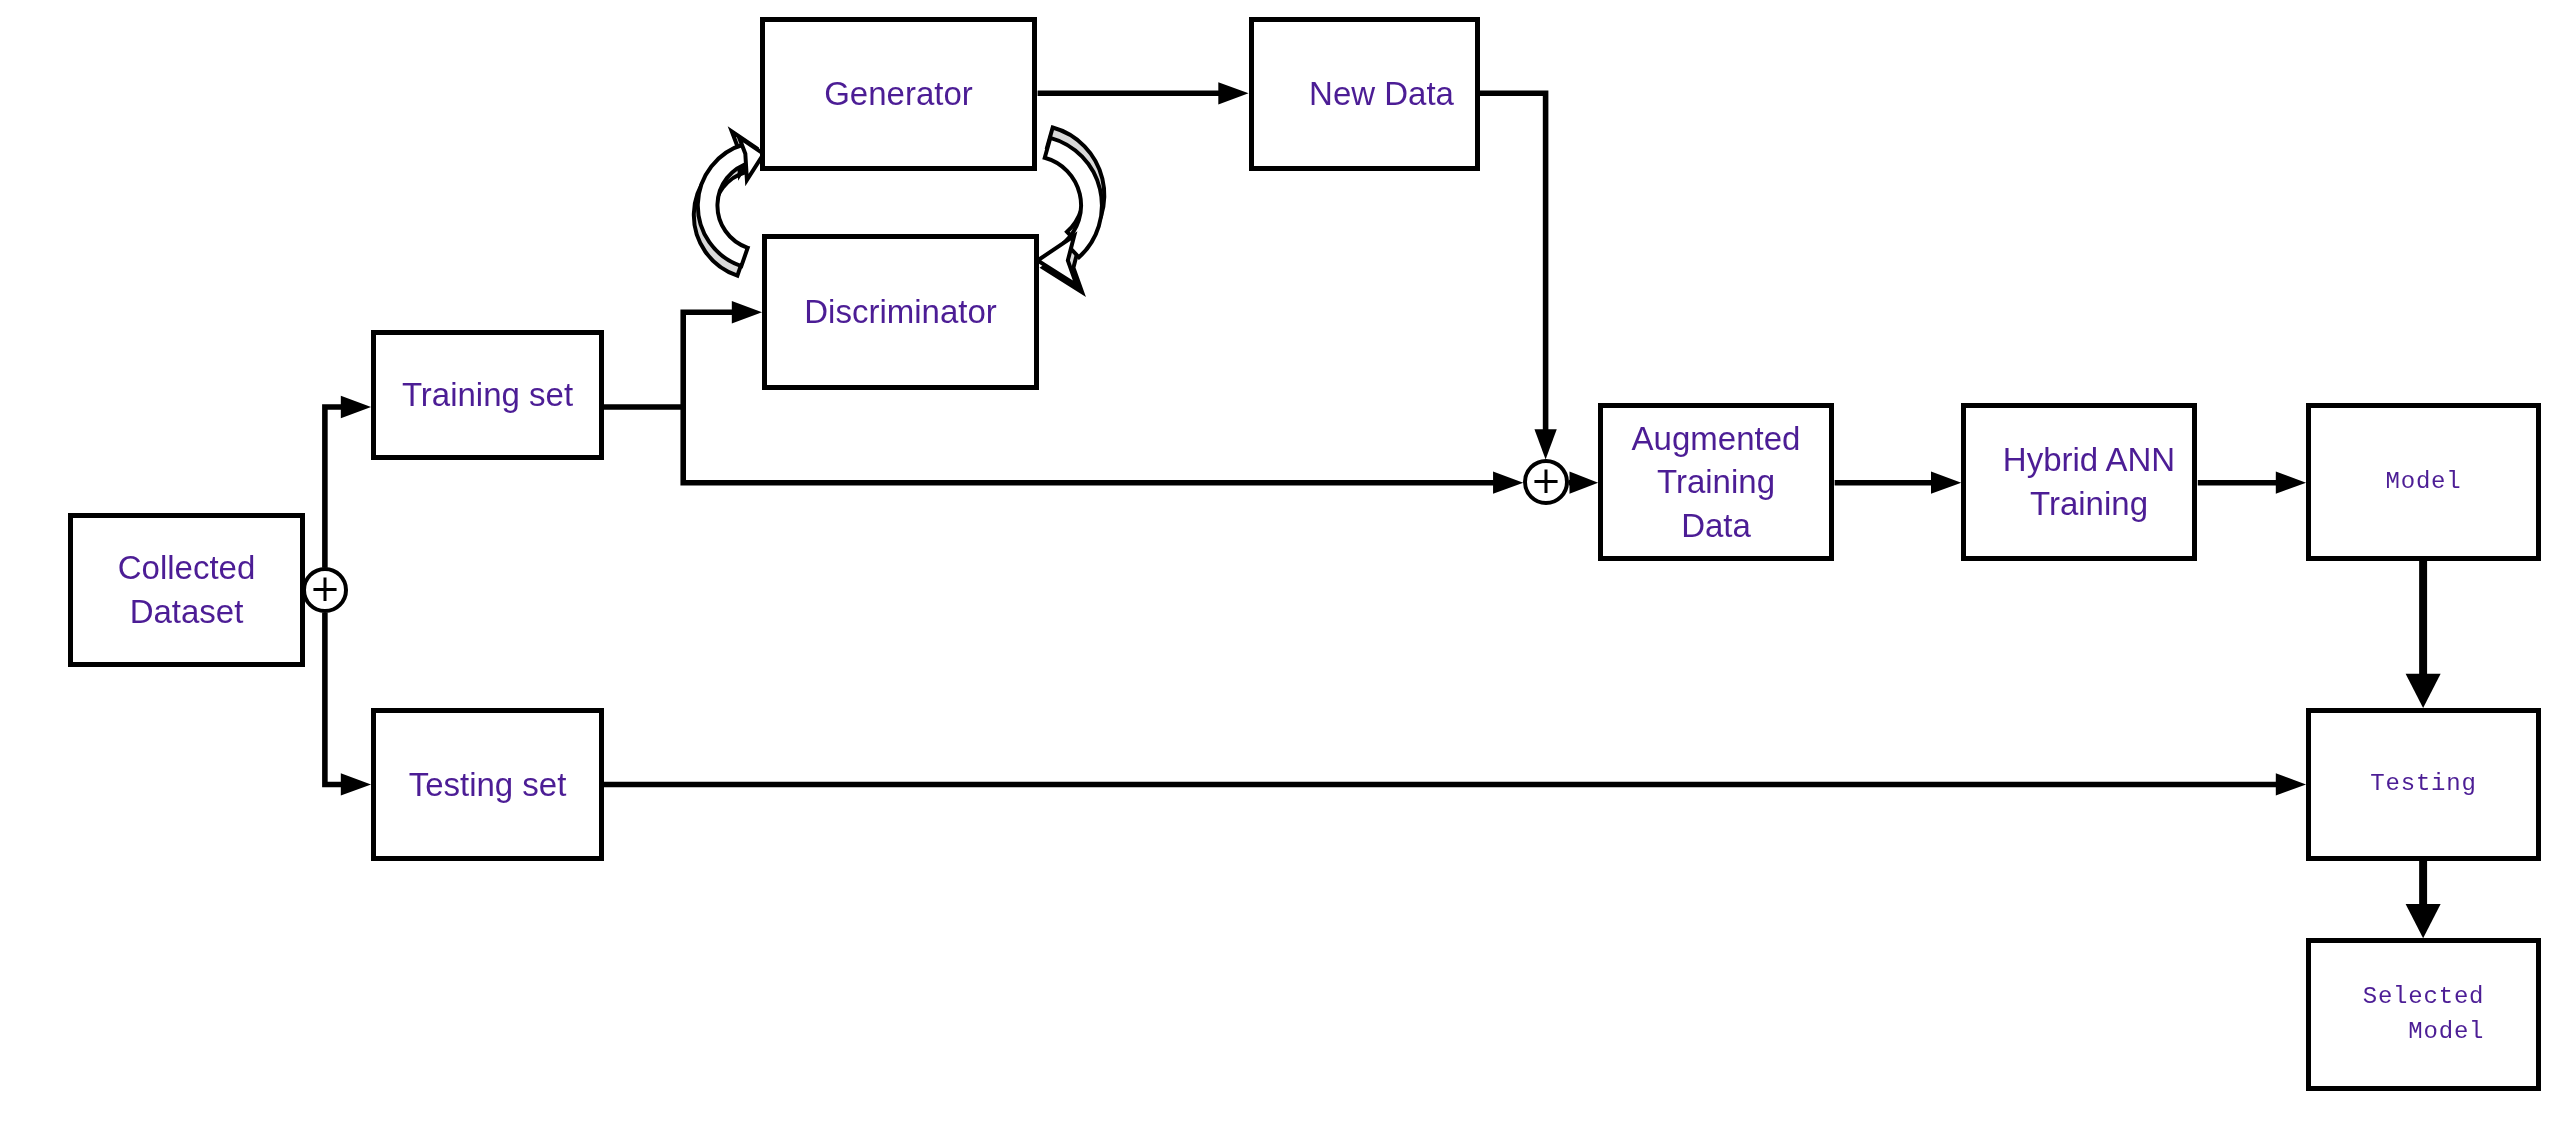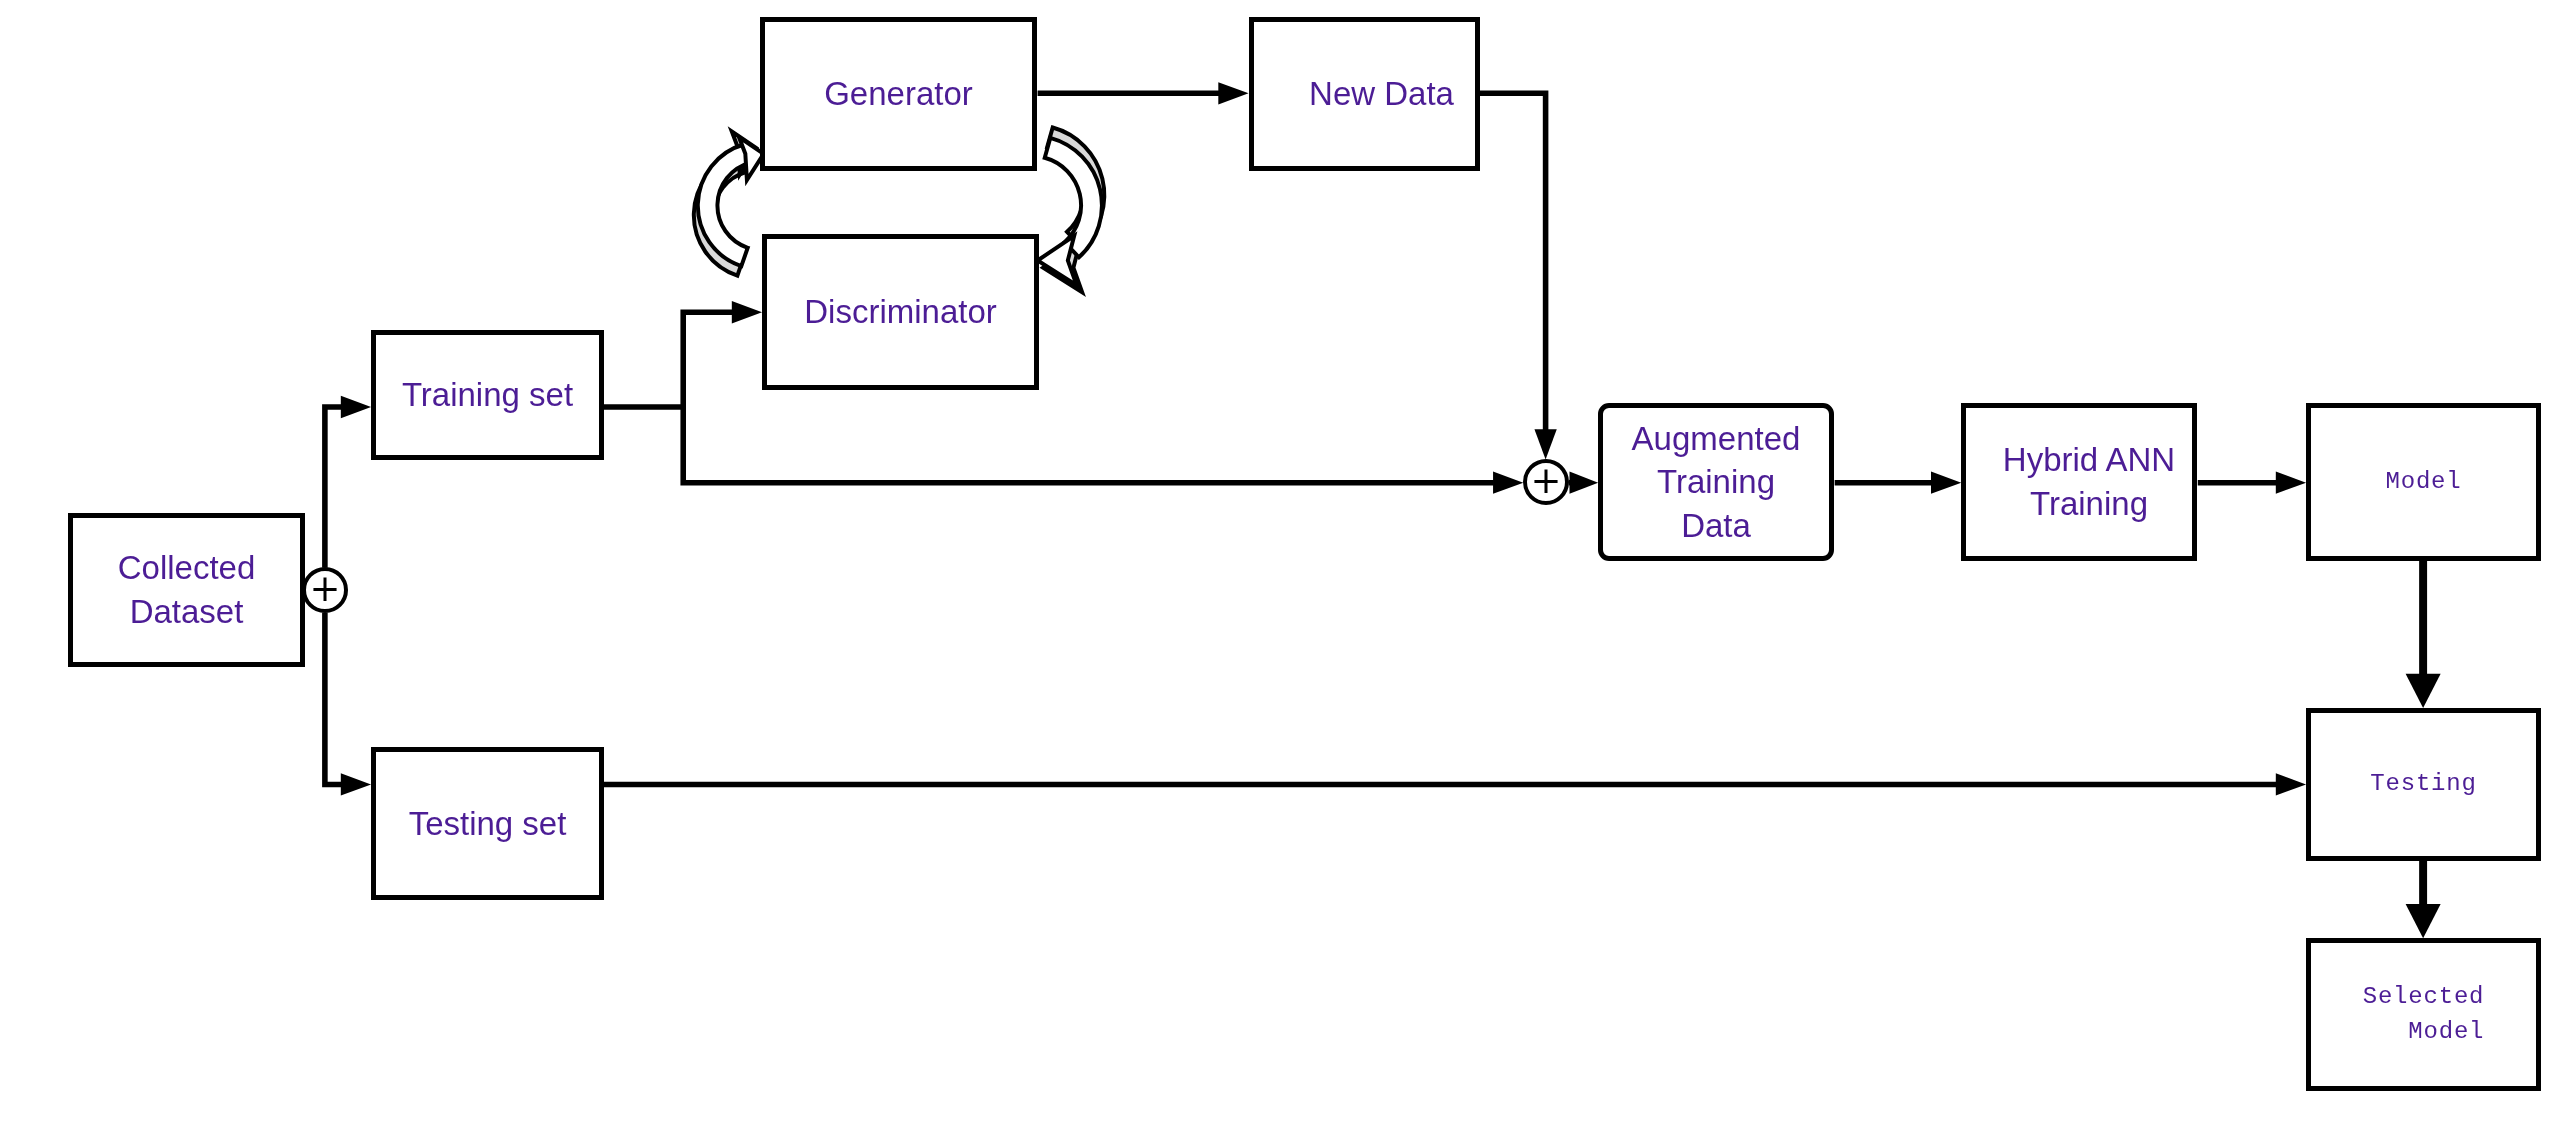--- a/index.html
+++ b/index.html
@@ -115,29 +115,29 @@
       <line x1="3043" y1="1081" x2="3043" y2="1137" stroke-width="10"></line>
       <polygon points="3043,1178 3021,1135 3065,1135" fill="#000" stroke="none"></polygon>
     </g>
   </svg>
 
   <div class="node" style="left:40px;top:513px;width:237px;height:154px;margin-left:28px;">Collected
 Dataset</div>
 
   <div class="node" style="left:371px;top:330px;width:233px;height:130px;">Training set</div>
 
-  <div class="node" style="left:371px;top:708px;width:233px;height:153px;margin-top:39px;">Testing set</div>
+  <div class="node" style="left:371px;top:708px;width:233px;height:153px;">Testing set</div>
 
   <div class="node" style="left:760px;top:16.7px;width:277px;height:154px;">Generator</div>
 
   <div class="node" style="left:762px;top:234px;width:277px;height:156px;">Discriminator</div>
 
   <div class="node" style="left:1249px;top:16.7px;width:231px;height:154px;padding-left:34px;">New Data</div>
 
-  <div class="node" style="left:1598px;top:403px;width:236px;height:158px;border-radius:11px;">Augmented
+  <div class="node" style="left:1598px;top:403px;width:236px;height:158px;">Augmented
 Training
 Data</div>
 
   <div class="node" style="left:1961px;top:403px;width:236px;height:158px;padding-left:20px;">Hybrid ANN
 Training</div>
 
   <div class="node alt" style="left:2306px;top:403px;width:235px;height:158px;">Model</div>
 
   <div class="node alt" style="left:2306px;top:708px;width:235px;height:153px;">Testing</div>
 

